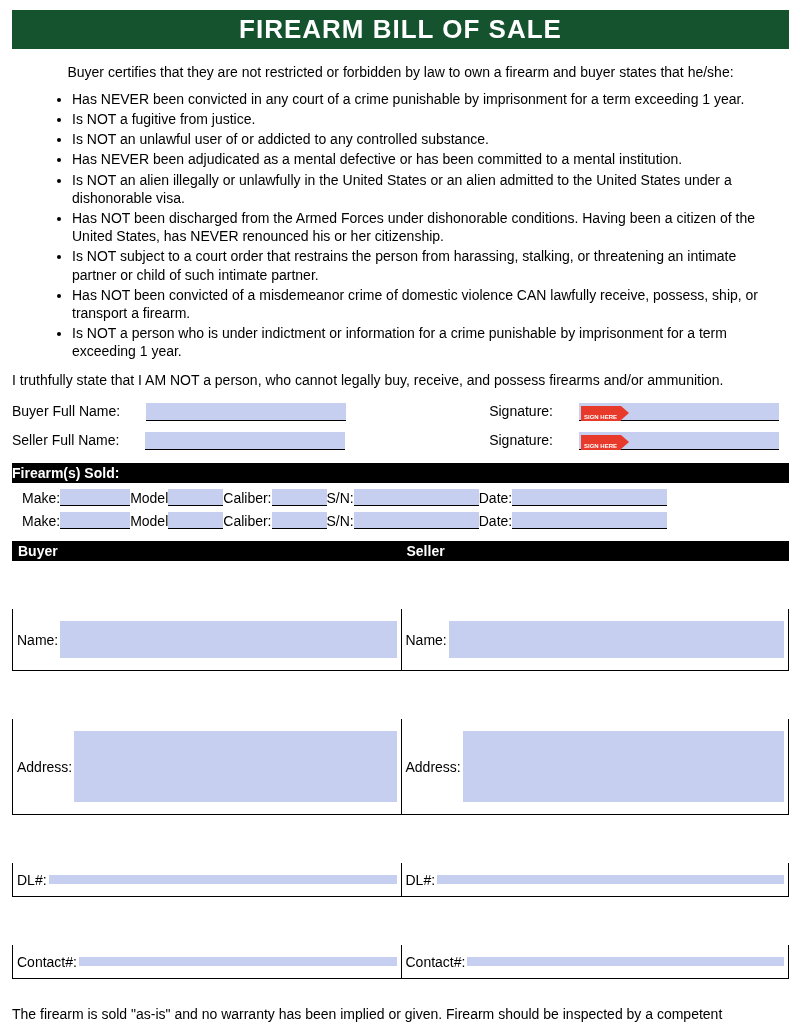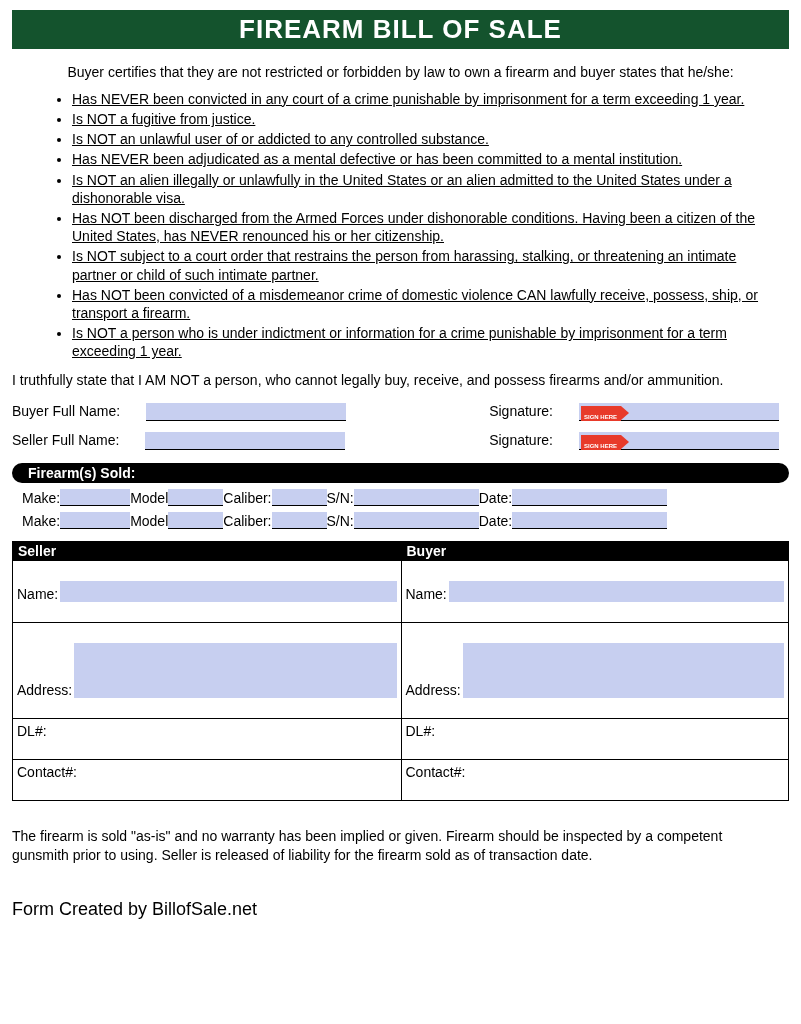--- a/index.html
+++ b/index.html
@@ -18,21 +18,20 @@
     font-size: 26px;
     font-weight: bold;
     padding: 4px 0;
     letter-spacing: 1px;
     margin-bottom: 14px;
   }
   .intro { margin: 0 10px 8px 10px; line-height: 1.35; text-align: center; }
   ul.cert {
     margin: 0 10px 10px 40px;
     padding-left: 20px;
-    text-decoration: underline;
   }
   ul.cert li { margin-bottom: 2px; line-height: 1.3; }
   .statement { margin: 2px 10px 14px 0; line-height: 1.35; }
   .name-sig-row {
     display: flex;
     margin: 0 10px 8px 0;
     align-items: flex-start;
     gap: 22px;
   }
   .name-sig-row .lbl { white-space: nowrap; }
@@ -66,23 +65,22 @@
     color: #fff;
     font-size: 6px;
     font-weight: bold;
     padding-left: 3px;
     line-height: 15px;
   }
   .section-bar {
     background: #000;
     color: #fff;
     font-weight: bold;
-    padding: 2px 16px;
+    padding: 2px 0;
     margin-top: 10px;
-    border-radius: 10px;
   }
   .firearm-row {
     display: flex;
     margin: 6px 10px 0 10px;
     gap: 0;
     align-items: center;
   }
   .firearm-row .f { background:#c7cff0; border-bottom:1px solid #000; height:17px; }
   .bs-header {
     background: #000;
@@ -91,23 +89,24 @@
     margin-top: 12px;
   }
   .bs-header > div { width: 50%; font-weight: bold; padding: 2px 6px; }
   .bs-grid {
     display: flex;
   }
   .bs-col { width: 50%; display: flex; flex-direction: column; }
   .bs-cell {
     border: 1px solid #000;
     border-top: none;
-    padding: 20px 4px;
-    display: flex;
-    align-items: flex-end;
+    padding: 12px 4px;
+    display: flex;
+    align-items: center;
+    margin-top: 48px;
   }
   .bs-cell .blbl { white-space: nowrap; padding-top:1px; }
   .bs-fill {
     background: #c7cff0;
     flex: 1;
     margin-left: 2px;
     align-self: stretch;
   }
   .h-name { height: 62px; }
   .h-addr { height: 96px; }
@@ -181,22 +180,22 @@
     <span class="f" style="width:55px;"></span>
   <span>Caliber:</span>
     <span class="f" style="width:55px;"></span>
   <span>S/N:</span>
     <span class="f" style="width:125px;"></span>
   <span>Date:</span>
     <span class="f" style="width:155px;"></span>
 </div>
 
 <div class="bs-header">
+  <div>Buyer</div>
   <div>Seller</div>
-  <div>Buyer</div>
 </div>
 <div class="bs-grid">
   <div class="bs-col">
     <div class="bs-cell h-name">
         <span class="blbl">Name:</span>
         <span class="bs-fill"></span>
       </div>
     <div class="bs-cell h-addr">
         <span class="blbl">Address:</span>
         <span class="bs-fill"></span>

